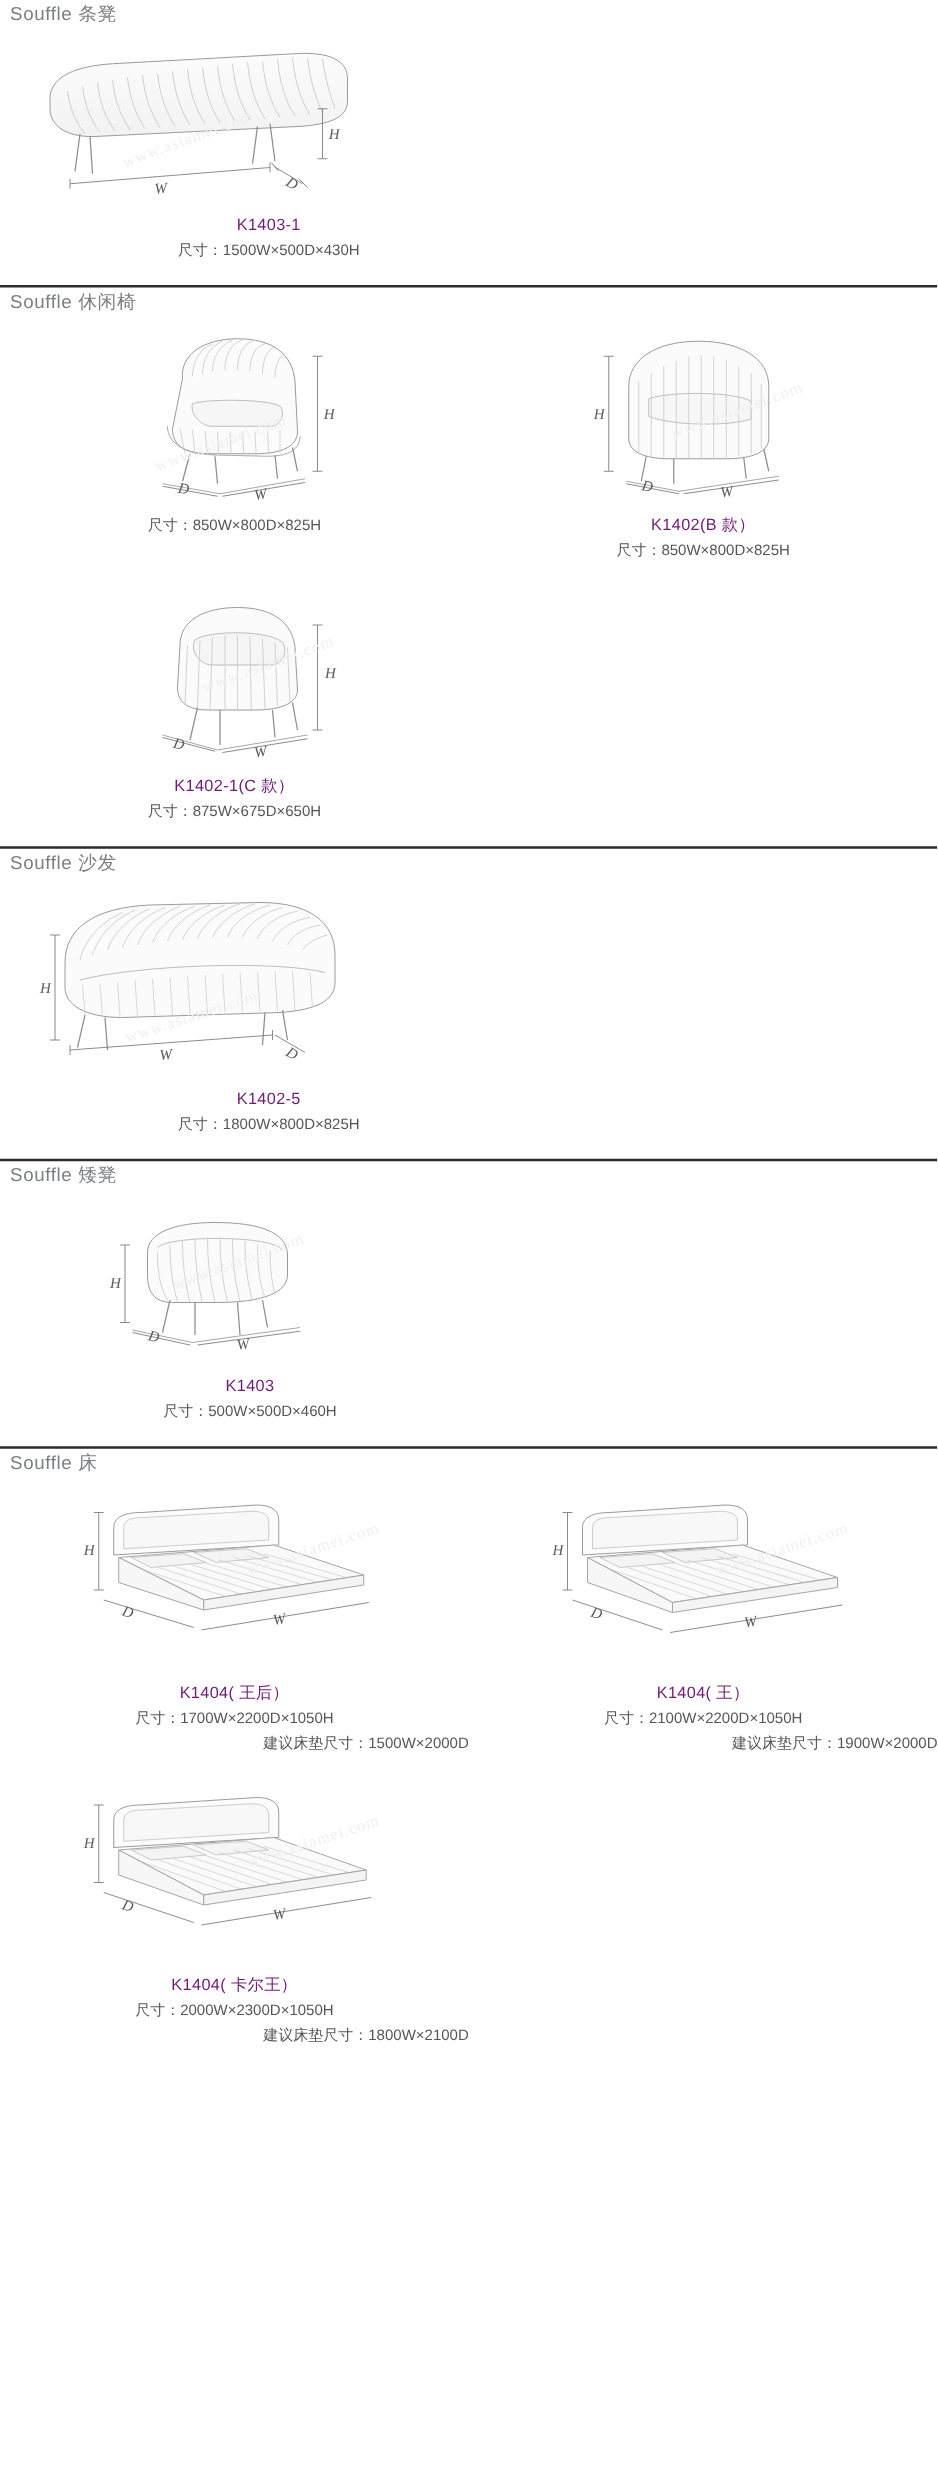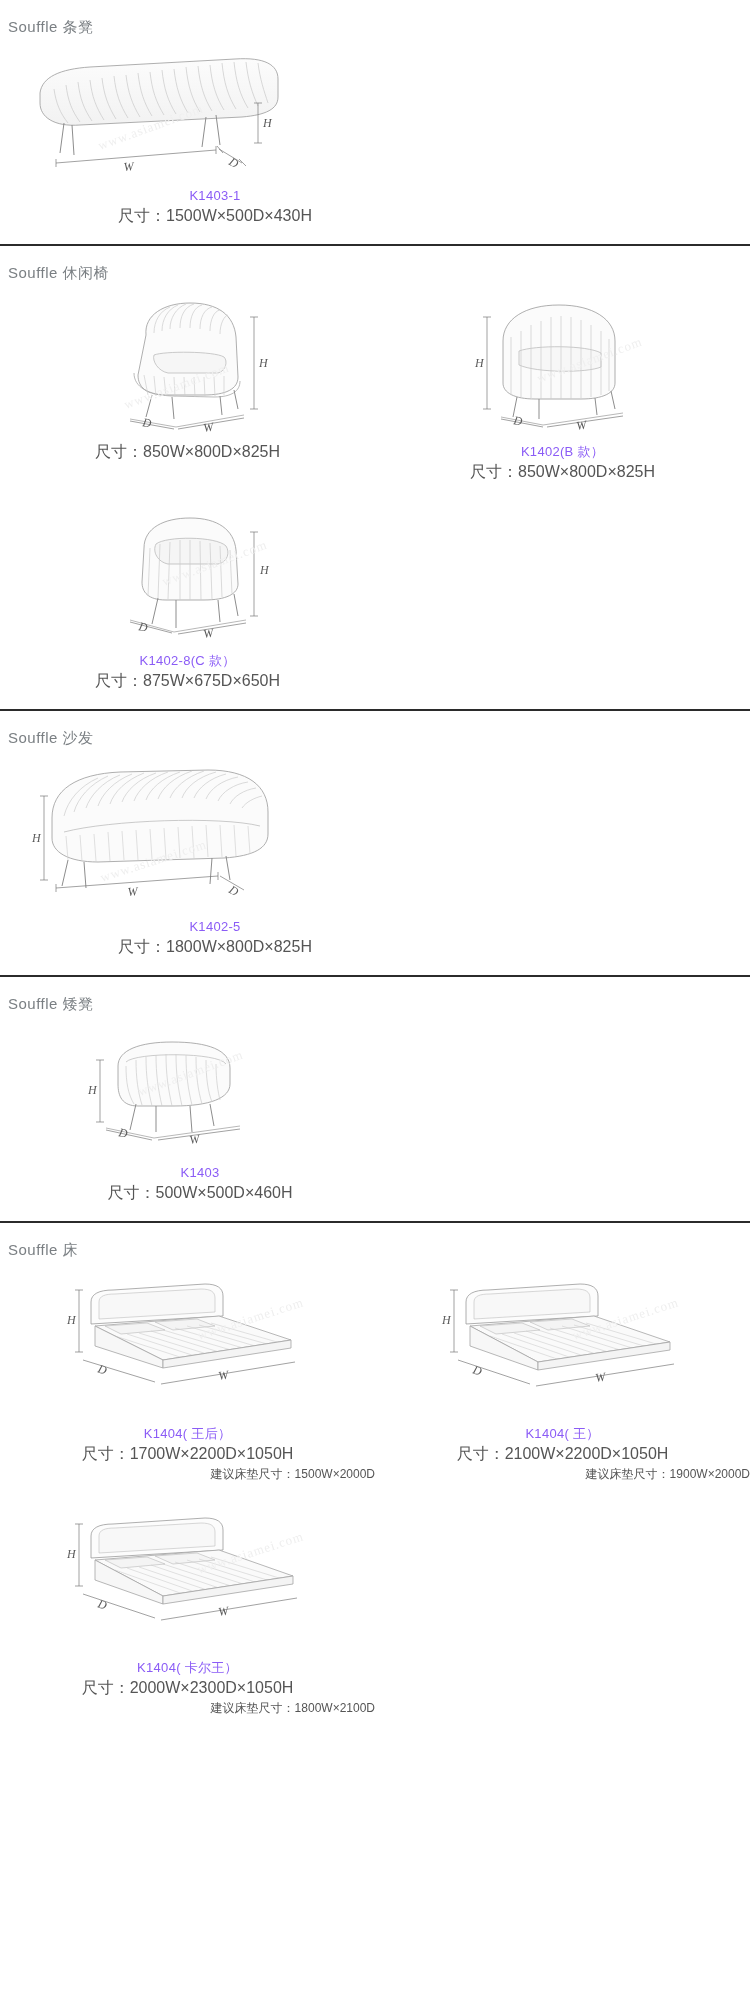--- a/index.html
+++ b/index.html
@@ -21,21 +21,21 @@
     overflow: hidden;
   }
   .section {
     position: relative;
     padding: 0 0 0 0;
   }
   .section-header {
     font-size: 15px;
     color: #7a7f83;
     letter-spacing: 0.5px;
-    padding: 18px 0 8px 8px;
+    padding: 2px 0 8px 8px;
     font-weight: normal;
   }
   .rule {
     height: 2px;
     background: #2b2b2b;
     width: 100%;
     margin: 0;
   }
   .items-row {
     display: flex;
@@ -54,25 +54,25 @@
     margin: 0 auto;
   }
   .item .caption {
     font-size: 12.5px;
     color: #4a4a4a;
     line-height: 20px;
     margin-top: 6px;
   }
   .item .caption .code {
     font-size: 13px;
-    color: #8b5cf6;
+    color: #701a75;
     letter-spacing: 0.3px;
   }
   .item .caption .dims {
-    font-size: 16px;
+    font-size: 12px;
     color: #555555;
   }
   .item .caption .extra {
     font-size: 12px;
     color: #555555;
     text-align: right;
   }
   svg { display: block; }
   .wm {
     font-family: "Liberation Serif", serif;
@@ -350,21 +350,21 @@
             <text class="dimlabel" x="136" y="138" transform="rotate(-9 136 138)">W</text>
 
             <g stroke="#7a7a7a" stroke-width="0.7" fill="none">
               <path d="M62,122 L104,133"></path>
             </g>
             <text class="dimlabel" x="70" y="130" transform="rotate(13 70 130)">D</text>
             <text class="wm" x="96" y="86" transform="rotate(-20 96 86)">www.asiamei.com</text>
           </svg>
         </div>
         <div class="caption">
-          <div class="code">K1402-8(C 款）</div>
+          <div class="code">K1402-1(C 款）</div>
           <div class="dims">尺寸：875W×675D×650H</div>
         </div>
       </div>
     </div>
 
     <div class="spacer-md"></div>
     <div class="rule"></div>
   </div>
 
   <div class="section">

